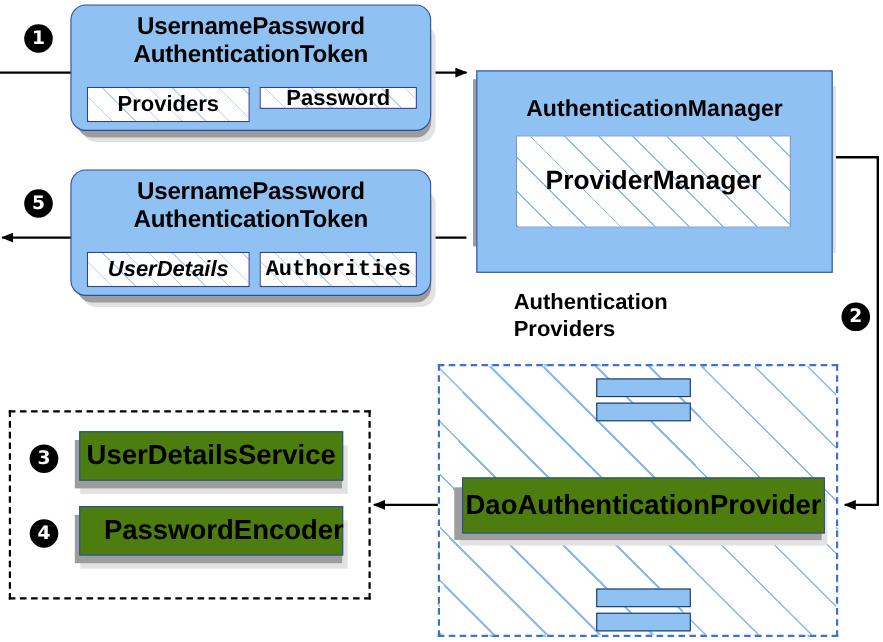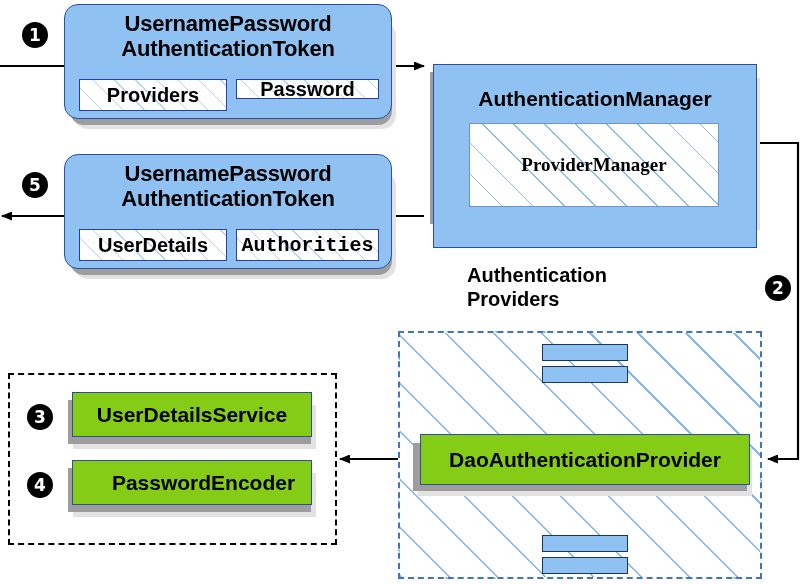--- a/index.html
+++ b/index.html
@@ -66,27 +66,27 @@
     background-image: repeating-linear-gradient(
         45deg,
         rgba(120,175,235,0.55) 0px,
         rgba(120,175,235,0.55) 1px,
         rgba(255,255,255,0) 1px,
         rgba(255,255,255,0) 15px);
   }
 
   .plain-box {
     position: absolute;
-    background: #84cc16;
+    background: #4d7c0f;
     border: 1.5px solid #2b4f9e;
     box-sizing: border-box;
     display: flex;
     align-items: center;
     justify-content: center;
-    font-size: 21px;
+    font-size: 25px;
     font-weight: bold;
     color: #000000;
   }
 
   .mgr-box {
     position: absolute;
     background: #8fc2f2;
     border: 1.5px solid #2b4f9e;
     box-sizing: border-box;
   }
@@ -100,30 +100,29 @@
   }
 
   .hatch-white {
     position: absolute;
     background: #ffffff;
     border: 1px solid #6f96c9;
     box-sizing: border-box;
     display: flex;
     align-items: center;
     justify-content: center;
-    font-size: 19px;
+    font-size: 24px;
     font-weight: bold;
     color: #000000;
     background-image: repeating-linear-gradient(
         45deg,
         rgba(120,175,235,0.85) 0px,
         rgba(120,175,235,0.85) 1.2px,
         rgba(255,255,255,0) 1.2px,
         rgba(255,255,255,0) 22px);
-    font-family: Liberation Serif, serif;
   }
 
   .providers-region {
     position: absolute;
     border: 2.5px dashed #3f74c4;
     box-sizing: border-box;
     background-color: #ffffff;
     background-image: repeating-linear-gradient(
         45deg,
         rgba(120,175,235,0.9) 0px,
@@ -229,21 +228,21 @@
 
   <div class="marker abs" style="left:22px; top:172px;">5</div>
 
   <div class="shadow-light" style="left:74px; top:172px; width:322px; height:107px; border-radius:14px;"></div>
   <div class="shadow-dark" style="left:70px; top:168px; width:322px; height:107px; border-radius:14px;"></div>
 
   <div class="token-box" style="left:64px; top:154px; width:328px; height:115px;">
     <div class="token-title" style="top:6px;">UsernamePassword</div>
     <div class="token-title" style="top:31px;">AuthenticationToken</div>
 
-    <div class="field-box" style="left:14px; top:74px; width:148px; height:32px;">UserDetails</div>
+    <div class="field-box" style="left:14px; top:74px; width:148px; height:32px;font-style:italic;">UserDetails</div>
     <div class="field-box" style="left:171px; top:74px; width:143px; height:32px;font-family:Liberation Mono, monospace;">Authorities</div>
   </div>
 
   <div class="section-label" style="left:467px; top:263px; width:226px;">
     <div>Authentication</div>
     <div>Providers</div>
   </div>
 
   <div class="marker abs" style="left:765px; top:275px;">2</div>
 

